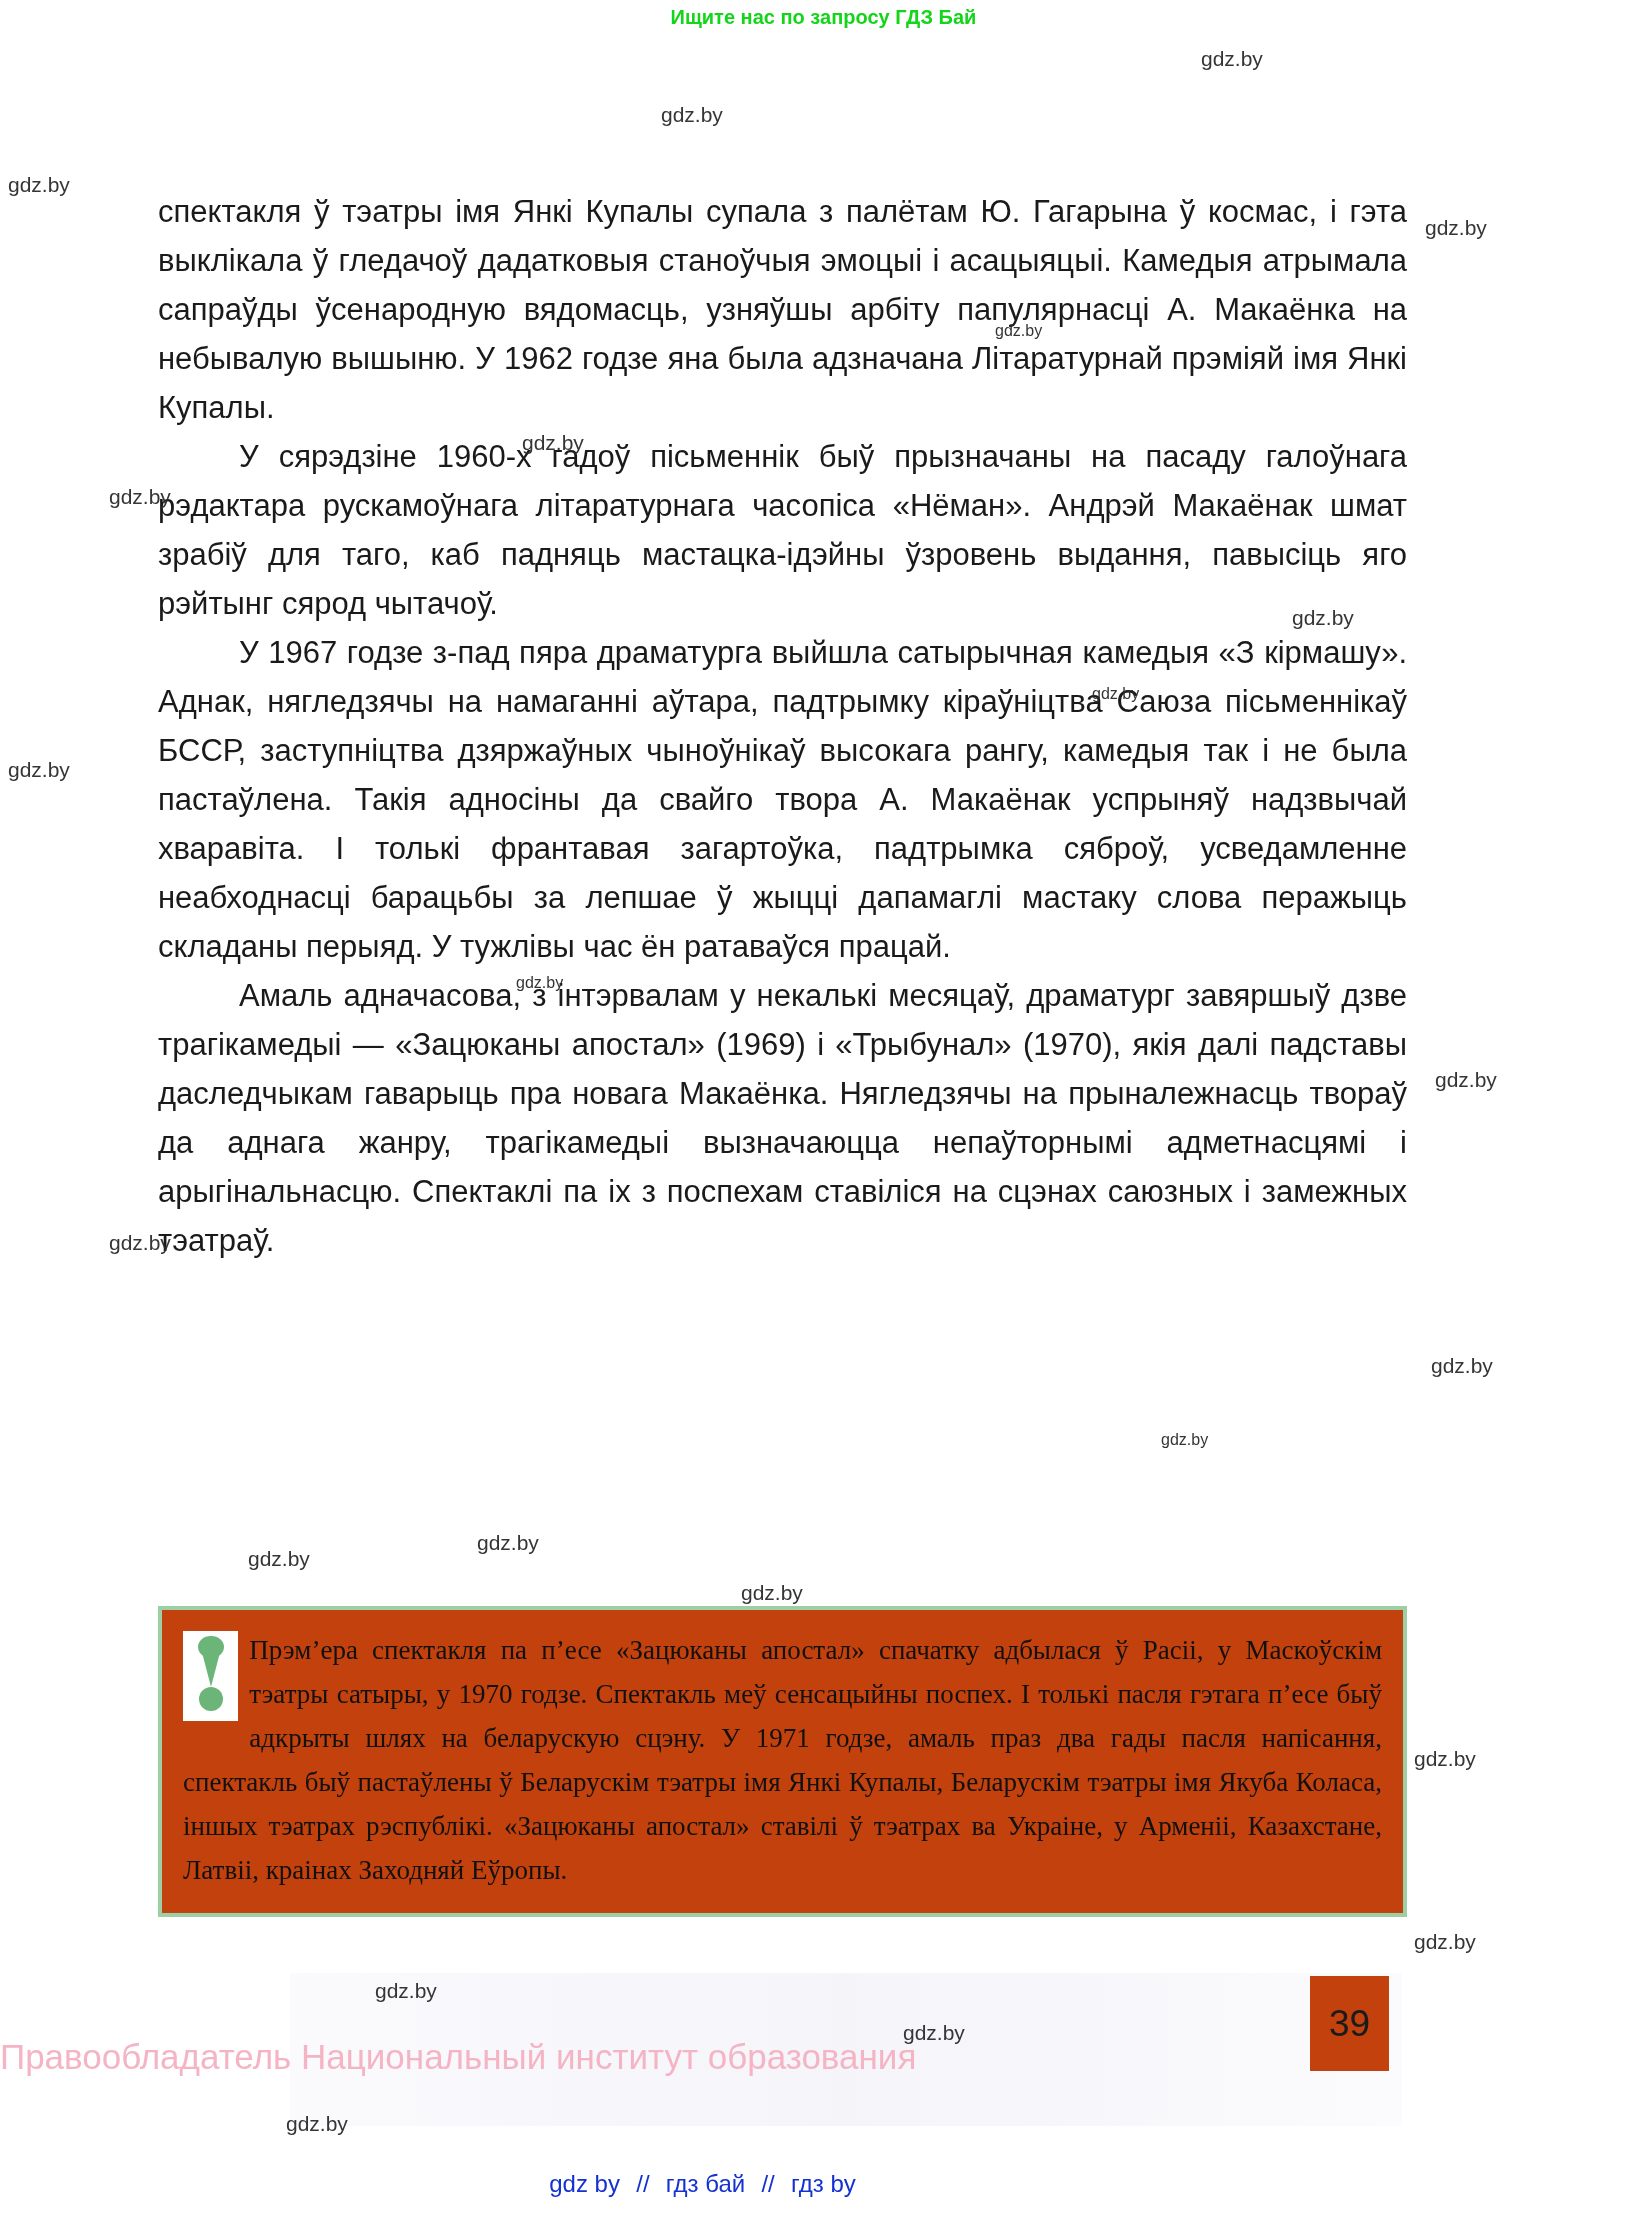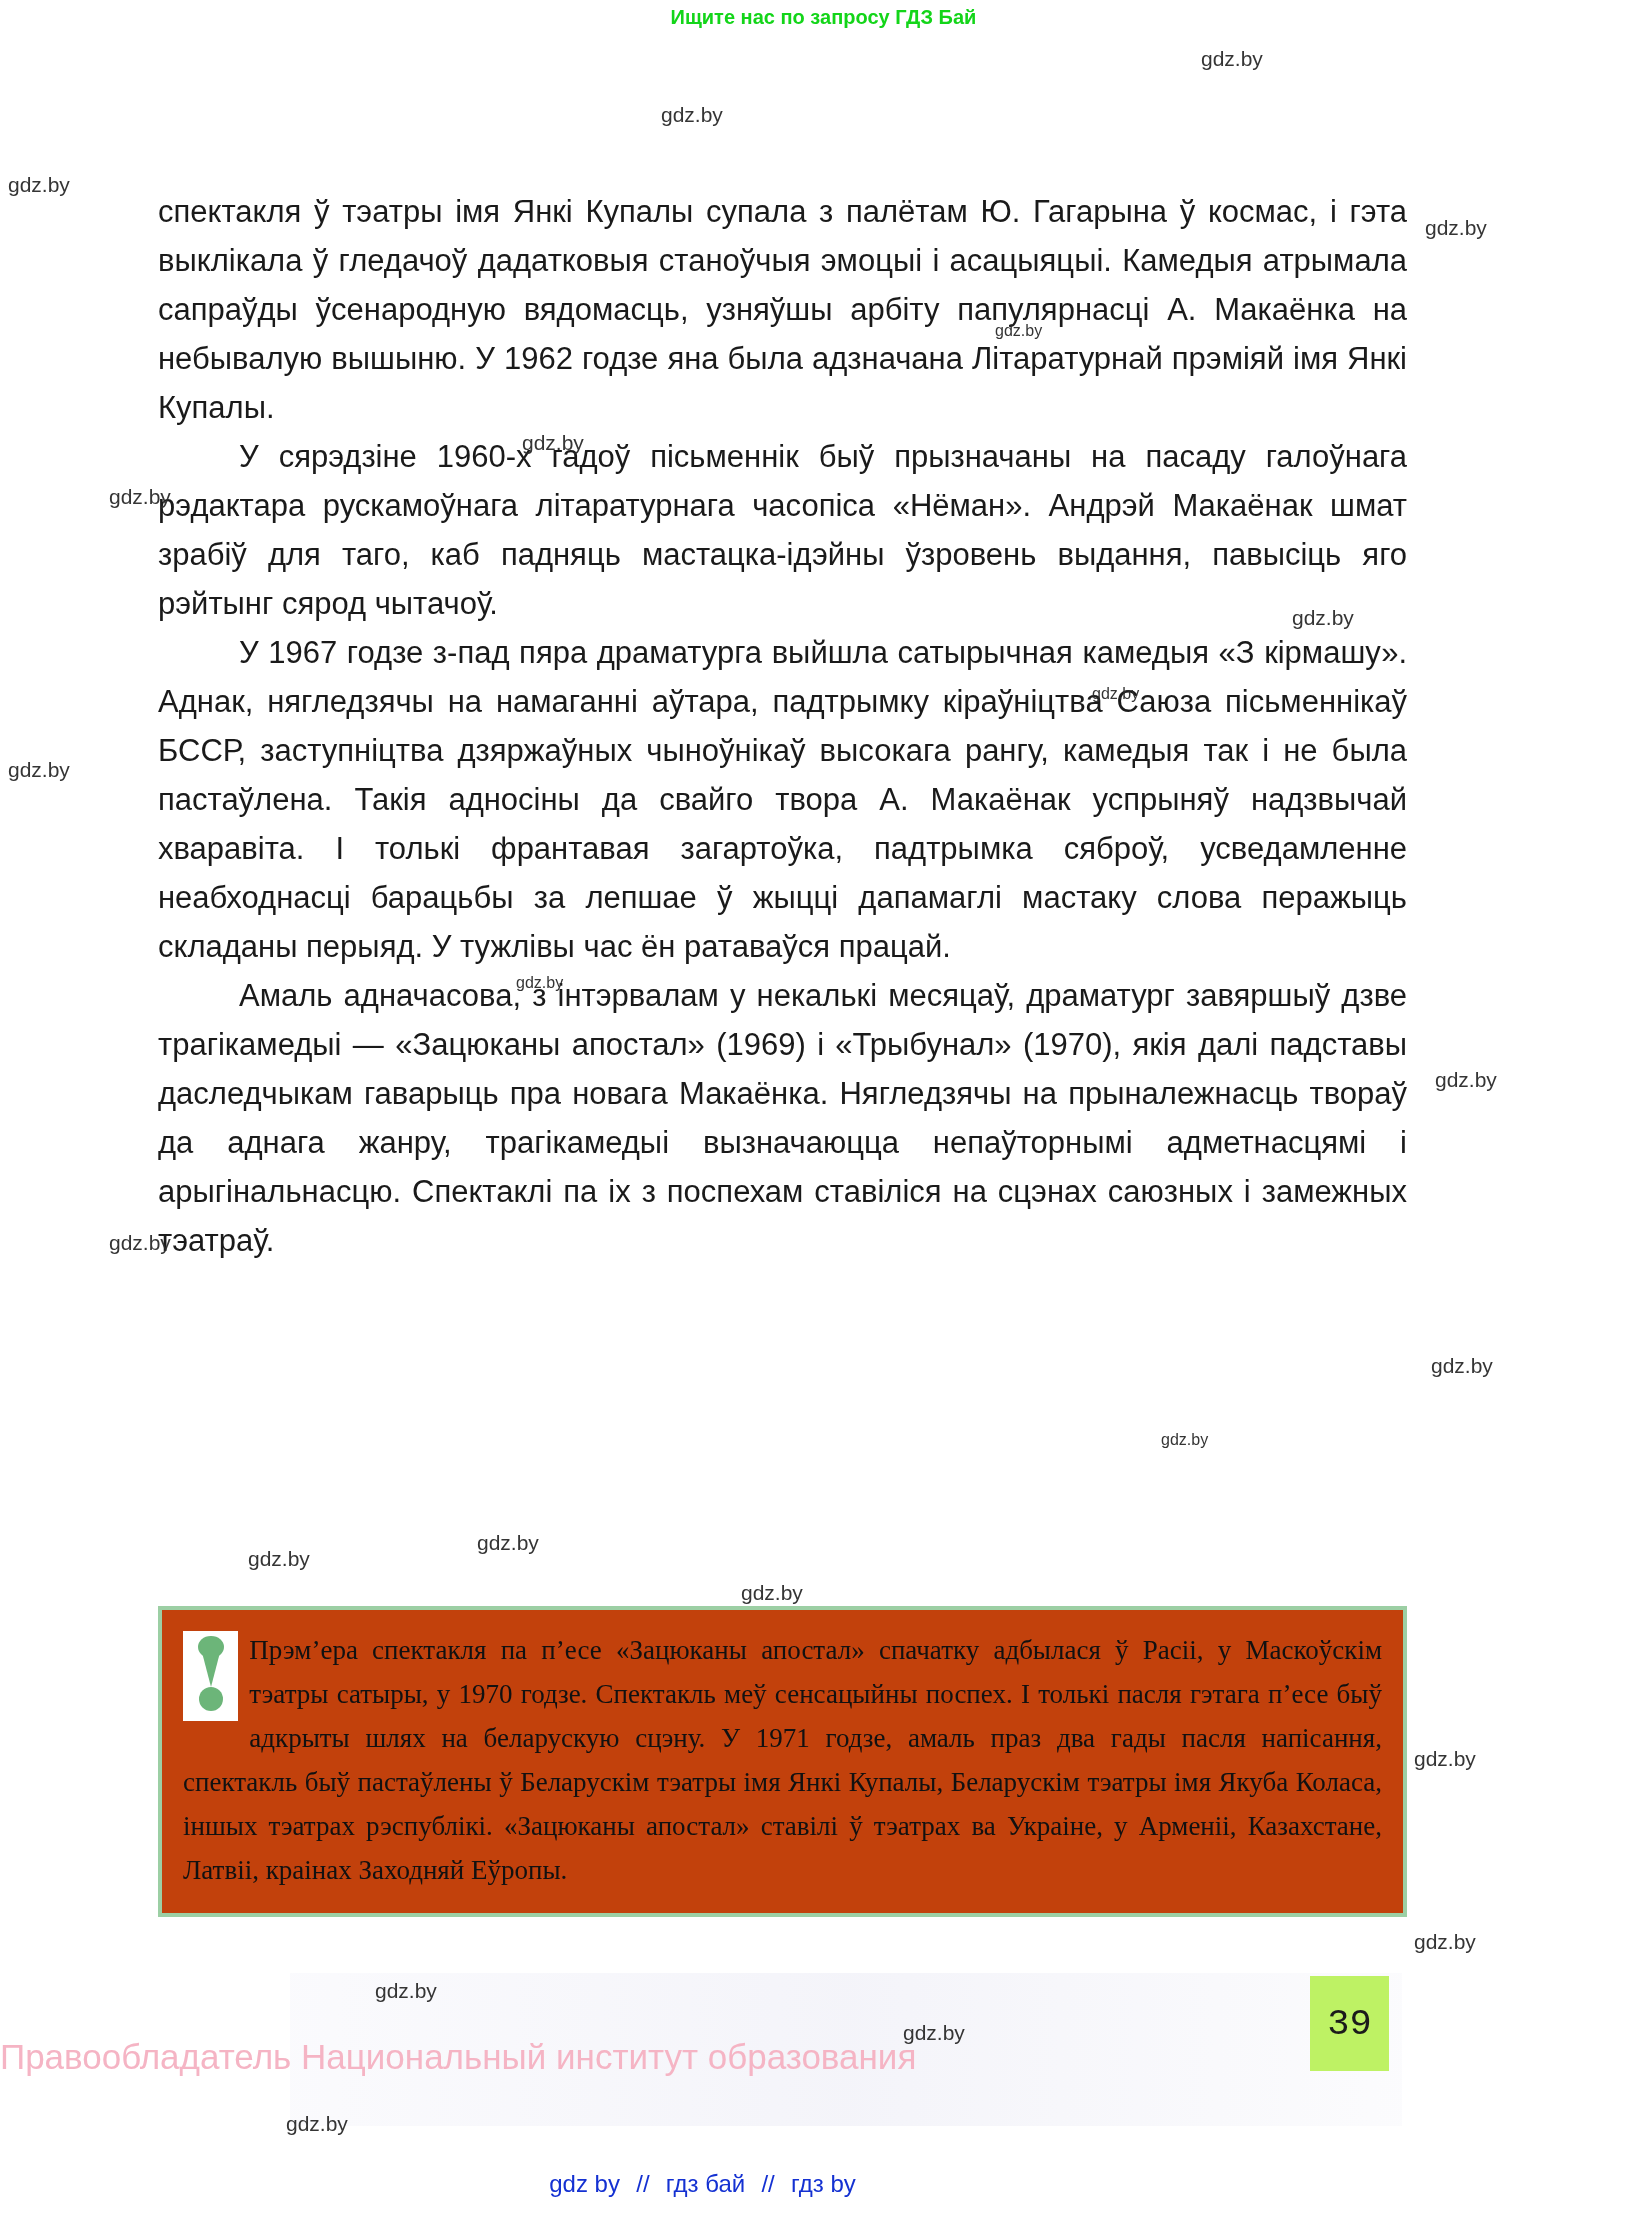--- a/index.html
+++ b/index.html
@@ -121,27 +121,27 @@
   }
   .info-text { display: block; }
 
   
   .page-number {
     position: absolute;
     left: 1310px;
     top: 1976px;
     width: 79px;
     height: 95px;
-    background: #bef264;
+    background: #c2410c;
     display: flex;
     align-items: center;
     justify-content: center;
     font-size: 37px;
     color: #1b1b1b;
-    font-family: Liberation Mono, monospace;
+    font-family: Liberation Sans, sans-serif;
   }
 
   
   .rights-line {
     position: absolute;
     left: 0;
     top: 2037px;
     width: 1647px;
     text-align: left;
     font-family: "Liberation Sans", "DejaVu Sans", sans-serif;

